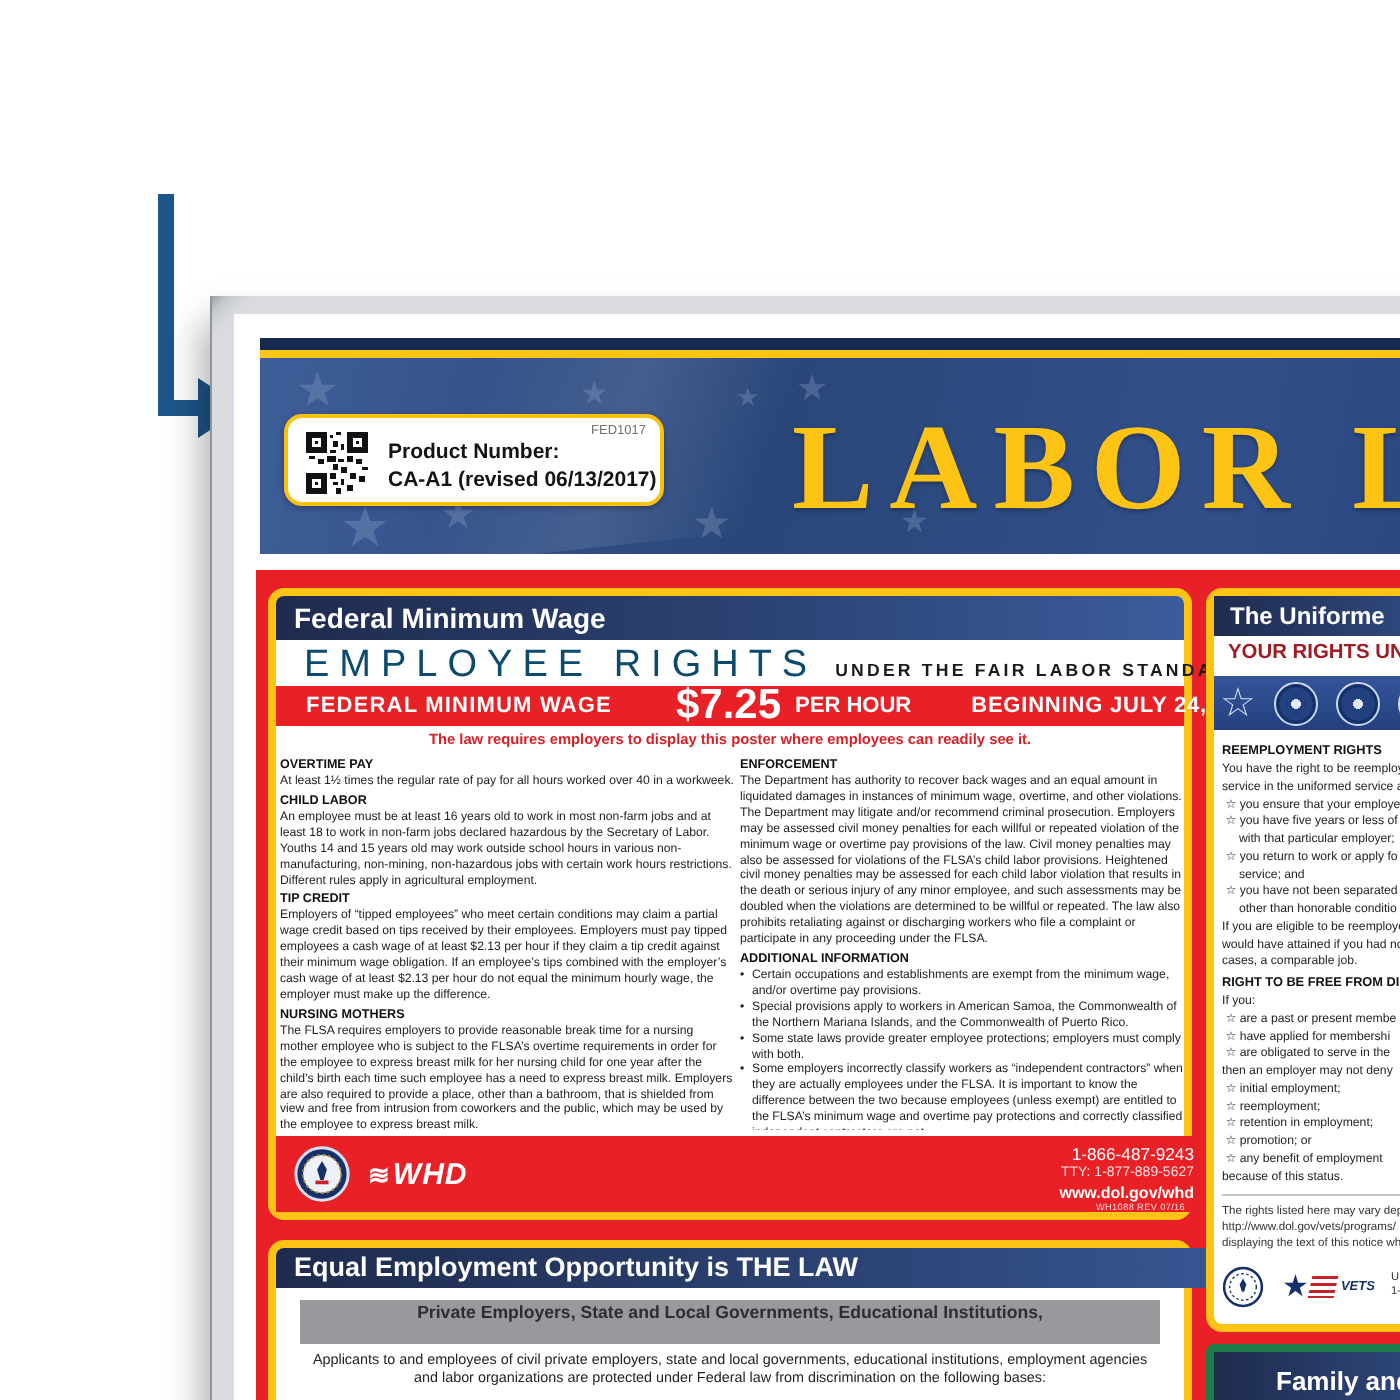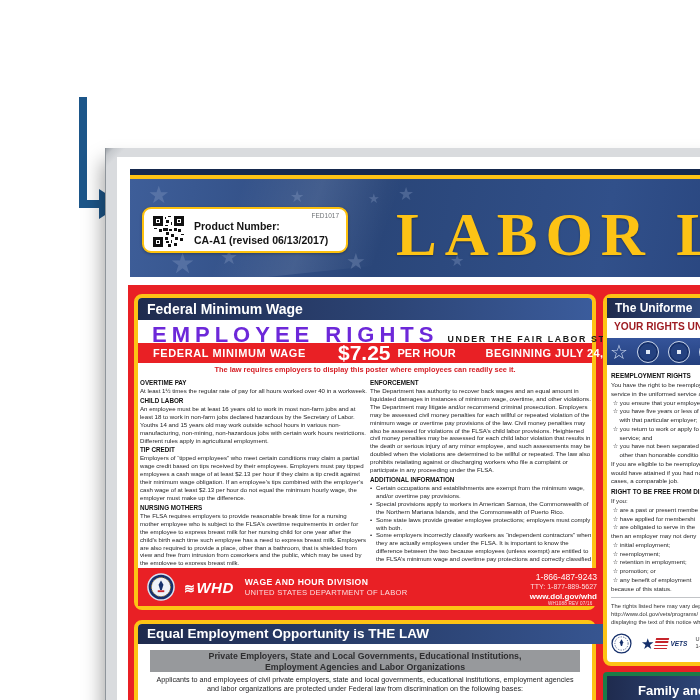--- a/index.html
+++ b/index.html
@@ -29,21 +29,21 @@
     background:linear-gradient(115deg,rgba(255,255,255,0) 30%,rgba(255,255,255,.10) 45%,rgba(255,255,255,0) 60%);transform:rotate(-6deg);}
   .mstar{position:absolute;color:#8fa3c8;opacity:.33;}
   .mstar::before{content:"★";}
   .s1{left:18px;top:2px;font-size:24px;}  .s2{left:90px;top:66px;font-size:20px;}
   .s3{left:160px;top:8px;font-size:16px;} .s4{left:216px;top:70px;font-size:22px;}
   .s5{left:268px;top:4px;font-size:18px;} .s6{left:320px;top:72px;font-size:16px;}
   .s7{left:40px;top:68px;font-size:28px;} .s8{left:238px;top:12px;font-size:13px;}
   .m-title{position:absolute;left:266px;top:21px;font-family:"Liberation Serif",serif;font-weight:700;
     font-size:61px;letter-spacing:8px;color:#fdc315;white-space:nowrap;text-shadow:0 1px 2px rgba(0,0,0,.35);}
 
-  .product-box{position:absolute;left:142px;top:207px;width:206px;height:46px;background:#fff;
+  .product-box{position:absolute;left:142px;top:207px;width:190px;height:46px;background:#fff;
     border:2.5px solid #fdc10d;border-radius:9px;box-shadow:0 1px 3px rgba(0,0,0,.3);}
   .fed-code{position:absolute;right:7px;top:3px;font-size:6.5px;color:#6e7276;}
   .qr-product{position:absolute;left:9px;top:7px;width:31px;height:31px;}
   .pb-text{position:absolute;left:50px;top:11px;font-size:10.5px;font-weight:700;color:#141414;line-height:1.3;}
 
   .m-white-stripe{position:absolute;left:130px;top:277px;width:630px;height:8px;background:#fff;}
 
   
   .red-frame{position:absolute;left:128px;top:285px;width:632px;height:475px;background:#e92025;}
 
@@ -52,21 +52,21 @@
   .sect-eeo{left:134px;top:620px;width:462px;height:140px;}
   .sect-userra{left:603px;top:294px;width:157px;height:372px;}
   .sect-fmla{left:603px;top:672px;width:157px;height:88px;background:#22305c;border:4px solid #1c7b49;border-radius:4px;overflow:hidden;}
 
   .navy-bar{background:linear-gradient(90deg,#1f2b4e 0%,#2c4475 55%,#3b5c9c 100%);color:#fff;font-weight:700;}
 
   
   .fmw-header{position:absolute;left:138px;top:298px;width:454px;height:22px;line-height:22px;
     font-size:14px;padding-left:9px;border-radius:4px 4px 0 0;}
   .fmw-er{position:absolute;left:152px;top:322px;width:440px;height:20px;white-space:nowrap;}
-  .fmw-er .big{font-size:22px;font-weight:700;letter-spacing:5px;color:#6d28d9;}
+  .fmw-er .big{font-size:19px;font-weight:400;letter-spacing:5px;color:#0c4a6e;}
   .fmw-er .small{font-size:8.8px;font-weight:700;letter-spacing:1.6px;color:#1a1a1a;margin-left:9px;}
   .wage-bar{position:absolute;left:138px;top:343px;width:454px;height:20px;background:#e92025;color:#fff;
     display:flex;align-items:center;white-space:nowrap;overflow:visible;}
   .wage-bar .lbl{font-size:11px;font-weight:700;letter-spacing:.6px;margin-left:15px;}
   .wage-bar .amt{font-size:21px;font-weight:700;margin-left:32px;}
   .wage-bar .unit{font-size:11px;font-weight:700;margin-left:7px;}
   .wage-bar .eff{font-size:11px;font-weight:700;margin-left:30px;letter-spacing:.4px;}
   .fmw-notice{position:absolute;left:138px;top:365px;width:454px;text-align:center;
     font-size:7.4px;font-weight:700;color:#d62128;}
   .col{position:absolute;top:377px;height:188px;overflow:hidden;font-size:6.1px;line-height:7.9px;color:#1d1d1f;}
@@ -245,24 +245,20 @@
 
   <div class="whd-bar" data-name="whd-footer-bar">
     <svg class="dol-seal" data-name="dol-seal-icon" viewBox="0 0 30 30">
       <circle cx="15" cy="15" r="14" fill="#16306b" stroke="#d9e2f1" stroke-width="1.6"></circle>
       <circle cx="15" cy="15" r="10.2" fill="#eef2f8"></circle>
       <circle cx="15" cy="15" r="10.2" fill="none" stroke="#b89130" stroke-width="1" stroke-dasharray="1.5 1.5"></circle>
       <path d="M15 8l2.6 4.6-1.7 5.6h-1.8l-1.7-5.6z" fill="#16306b"></path>
       <rect x="11.5" y="18.5" width="7" height="2" fill="#c6242b"></rect>
     </svg>
     <span class="whd-logo" data-name="whd-logo">WHD</span>
-    <span class="whd-div">
-      <div class="l1" data-name="whd-division-name">WAGE AND HOUR DIVISION</div>
-      <div class="l2" data-name="whd-department-name">UNITED STATES DEPARTMENT OF LABOR</div>
-    </span>
     <span class="whd-contact">
       <div class="p" data-name="whd-phone">1-866-487-9243</div>
       <div class="t" data-name="whd-tty">TTY: 1-877-889-5627</div>
       <div class="w" data-name="whd-website">www.dol.gov/whd</div>
     </span>
     <svg class="qr-footer" data-name="whd-qr-code" viewBox="0 0 21 21" shape-rendering="crispEdges">
       <g fill="#fff">
         <rect x="0" y="0" width="7" height="7"></rect>
           <rect x="14" y="0" width="7" height="7"></rect>
           <rect x="0" y="14" width="7" height="7"></rect>
@@ -293,21 +289,20 @@
           <rect x="3" y="17" width="1" height="1"></rect>
         </g>
     </svg>
   </div>
   <div class="whd-rev" data-name="whd-revision-code">WH1088 REV 07/16</div>
 
   <div class="sect sect-eeo" data-name="eeo-section"></div>
   <div class="navy-bar eeo-header" data-name="eeo-section-header">Equal Employment Opportunity is THE LAW</div>
   <div class="eeo-gray" data-name="eeo-audience-bar">
     <div data-name="eeo-audience-line1">Private Employers, State and Local Governments, Educational Institutions,</div>
-    <div data-name="eeo-audience-line2">Employment Agencies and Labor Organizations</div>
   </div>
   <div class="eeo-body" data-name="eeo-intro-text">Applicants to and employees of civil private employers, state and local governments, educational institutions, employment agencies and labor organizations are protected under Federal law from discrimination on the following bases:</div>
 
   <div class="sect sect-userra" data-name="userra-section"></div>
   <div class="navy-bar us-header" data-name="userra-section-header">The Uniforme</div>
   <div class="us-sub" data-name="userra-subheader">YOUR RIGHTS UNDE</div>
   <div class="us-band" data-name="userra-seal-band">
     <span class="bstar" data-name="band-star-icon"></span>
     <span class="us-seal" data-name="military-seal-icon"></span>
     <span class="us-seal" data-name="military-seal-icon"></span>

